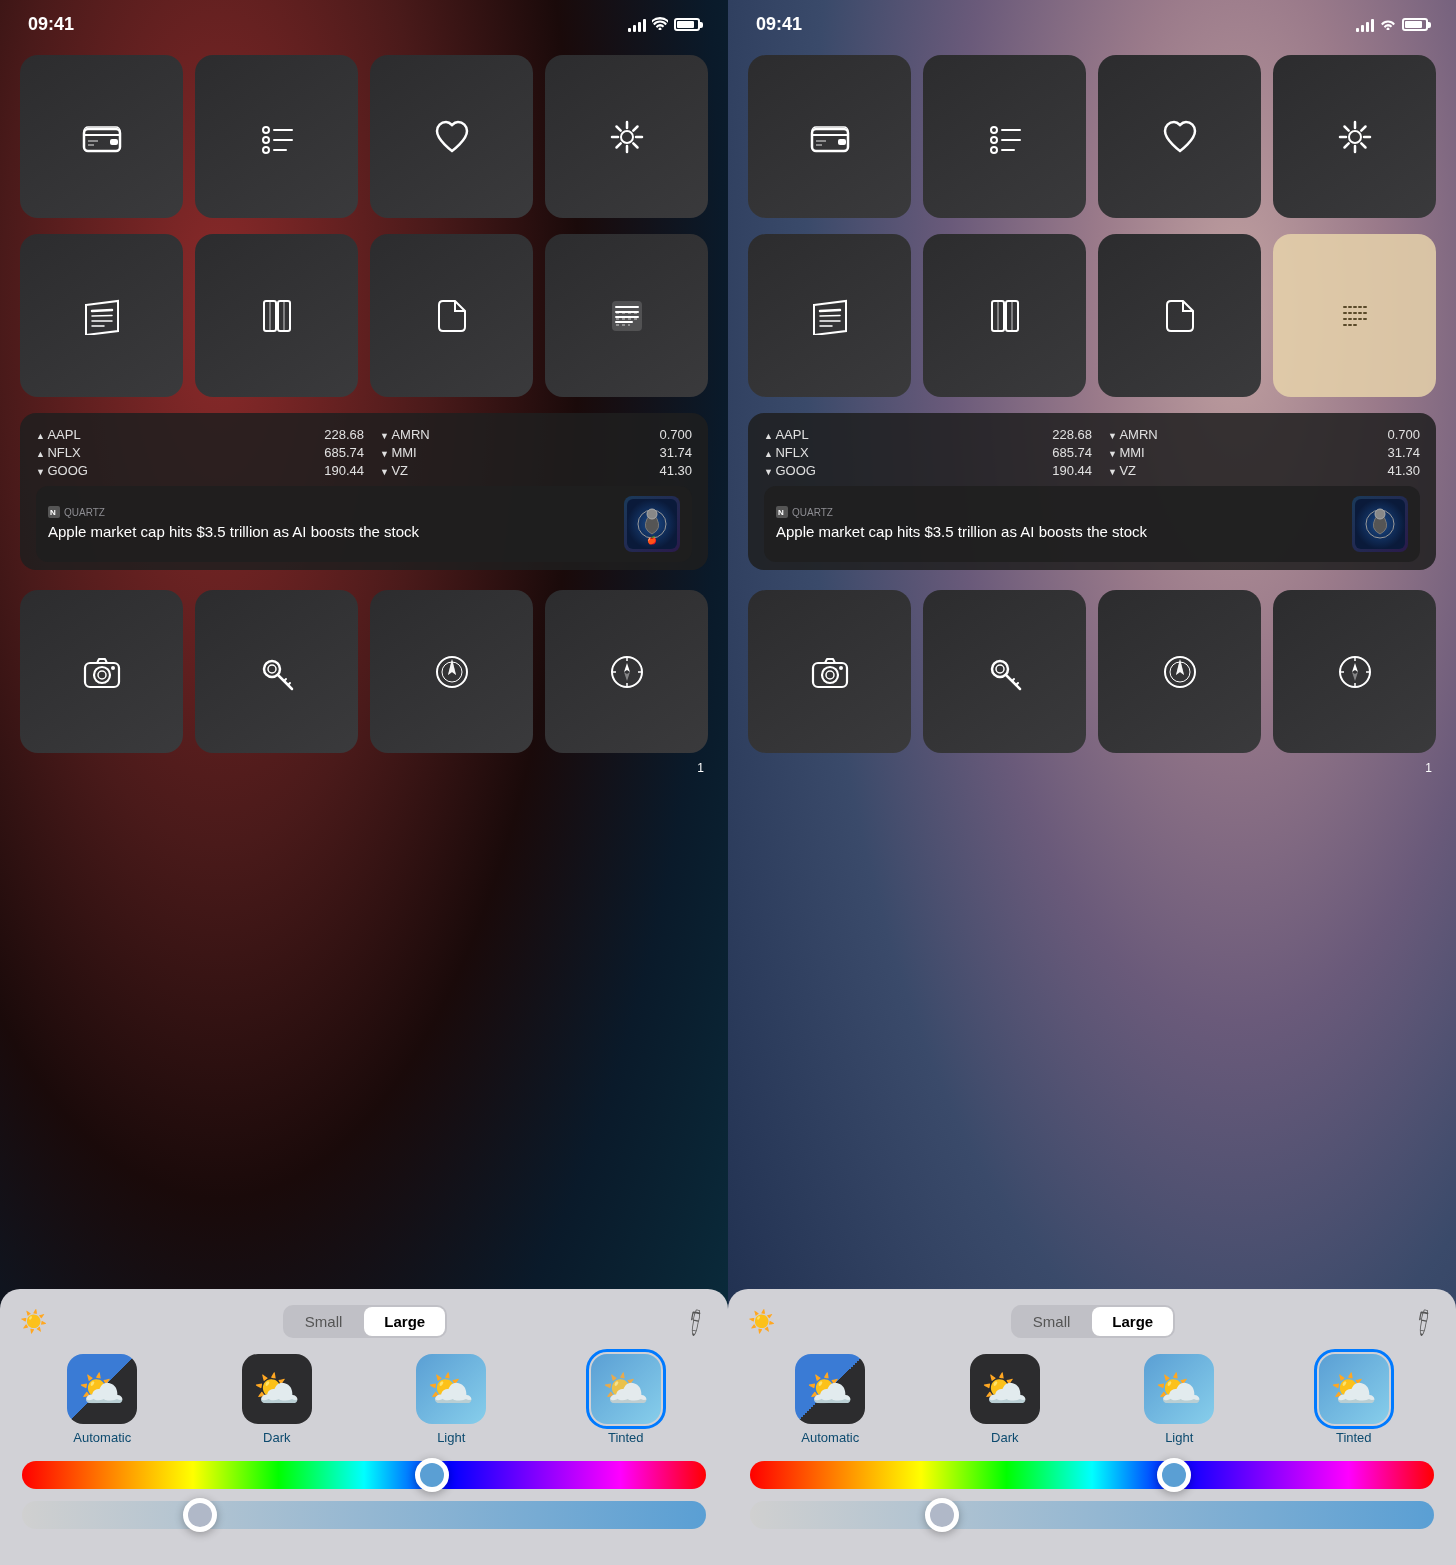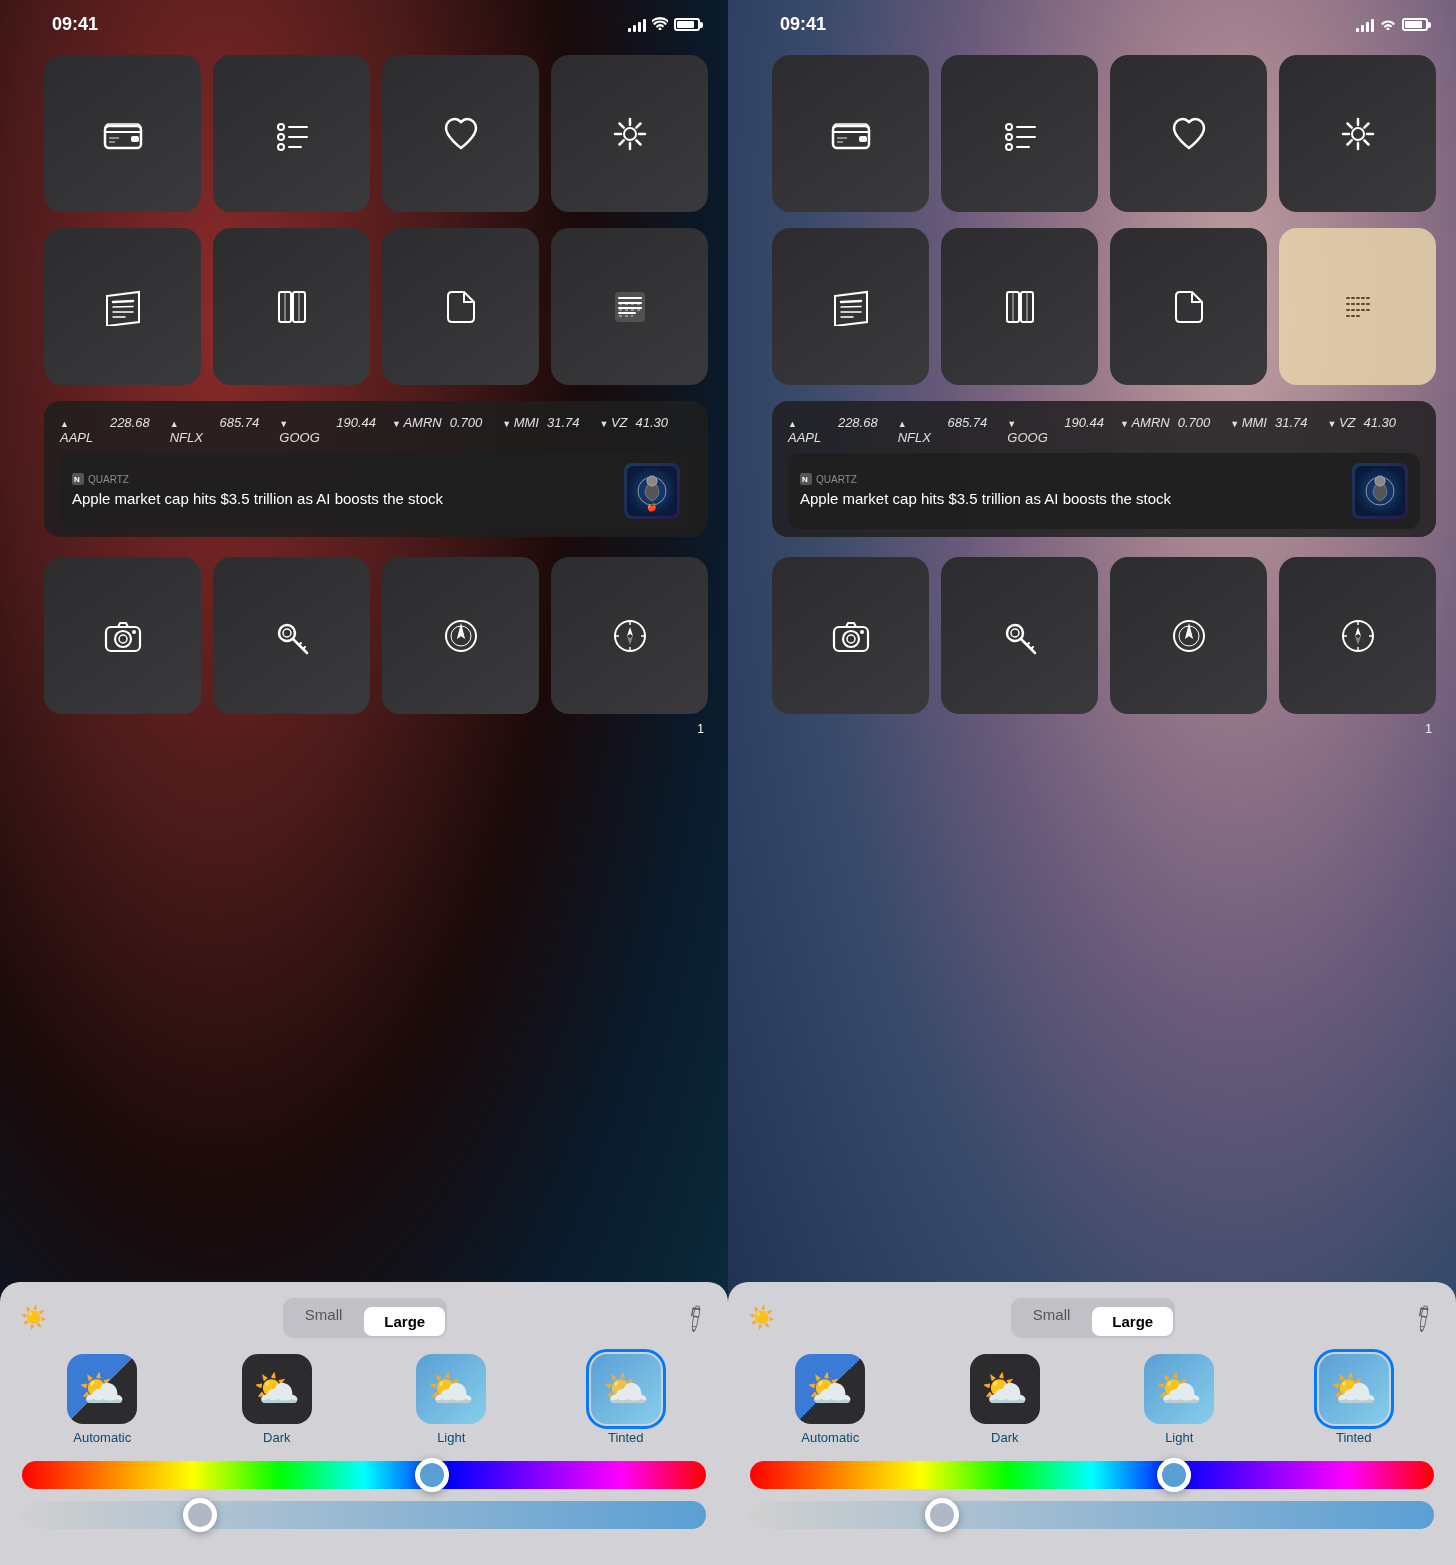--- a/index.html
+++ b/index.html
@@ -11,21 +11,20 @@
       overflow: hidden;
       background: #1a1a1a;
       font-family: -apple-system, BlinkMacSystemFont, 'SF Pro Display', 'Helvetica Neue', sans-serif;
     }
 
     .phone-panel {
       width: 728px;
       height: 1565px;
       position: relative;
       overflow: hidden;
-      padding-left: 24px;
     }
 
     .phone-panel.left {
       background: radial-gradient(ellipse at 30% 20%, #8b2a2a 0%, #4a1a1a 30%, #1a0a0a 50%, #0a1a2a 70%, #0a2a3a 90%);
     }
 
     .phone-panel.right {
       background: radial-gradient(ellipse at 70% 20%, #c0a0a0 0%, #9a7a8a 20%, #6a5a7a 40%, #3a4a6a 60%, #2a3a5a 80%, #1a2a4a 100%);
     }
 
@@ -150,23 +149,22 @@
     .stocks-grid {
       display: grid;
       grid-template-columns: 1fr 1fr;
       gap: 0;
       font-size: 13px;
       margin-bottom: 8px;
     }
 
     .stock-col {
       display: flex;
-      flex-direction: row;
-      gap: 20px;
-      font-style: italic;
+      flex-direction: column;
+      gap: 3px;
     }
 
     .stock-row {
       display: flex;
       justify-content: space-between;
       gap: 8px;
     }
 
     .stock-name {
       font-weight: 500;
@@ -272,21 +270,20 @@
       font-size: 15px;
       font-weight: 500;
       color: #555;
       cursor: pointer;
     }
 
     .size-pill.active {
       background: white;
       color: #000;
       font-weight: 600;
-      margin-top: 7px;
     }
 
     
     .icon-styles {
       display: grid;
       grid-template-columns: repeat(4, 1fr);
       gap: 10px;
       margin-bottom: 16px;
     }
 

